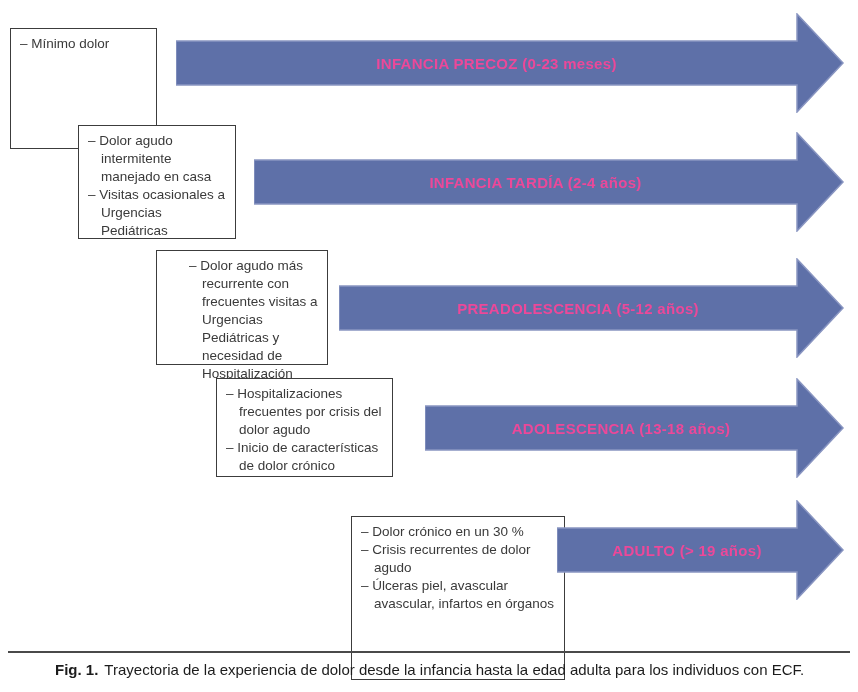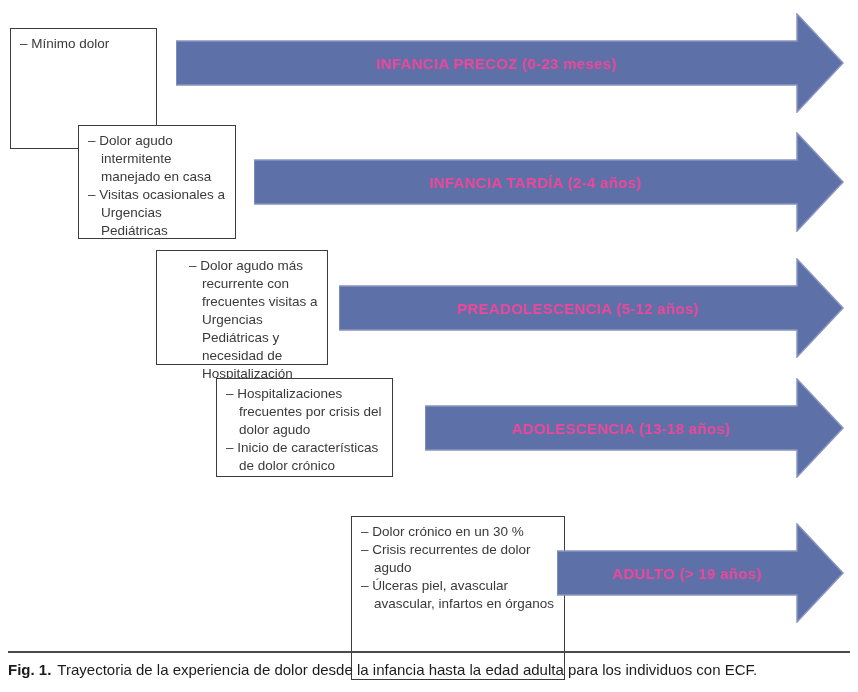--- a/index.html
+++ b/index.html
@@ -55,30 +55,30 @@
   
   .box-1{left:10px;top:28px;width:147px;height:121px;}
   .box-2{left:78px;top:125px;width:158px;height:114px;}
   .box-3{left:156px;top:250px;width:172px;height:115px;padding-left:32px;}
   .box-4{left:216px;top:378px;width:177px;height:99px;}
   .box-5{left:323px;top:516px;width:214px;height:164px;margin-left:28px;}
   .arrow-1{left:176px;top:13px;width:669px;}
   .arrow-2{left:254px;top:132px;width:591px;}
   .arrow-3{left:339px;top:258px;width:506px;}
   .arrow-4{left:425px;top:378px;width:420px;}
-  .arrow-5{left:557px;top:523px;width:288px;}
+  .arrow-5{left:557px;top:500px;width:288px;}
   .caption{
     position:absolute;
     left:8px;right:8px;top:651px;
     border-top:2px solid #4a4a4a;
     padding-top:8px;
     font-size:15px;
     color:#1c1c1c;
   }
-  .caption .fig-label{font-weight:bold;margin-right:6px;}
+  .caption .fig-label{font-weight:bold;margin-right:6px;margin-left:47px;}
 </style>
 </head>
 <body>
 
 <div class="canvas">
 
   <div class="notes-box box-1">
     <div class="bullet">– Mínimo dolor</div>
   </div>
   <div class="arrow arrow-1">

